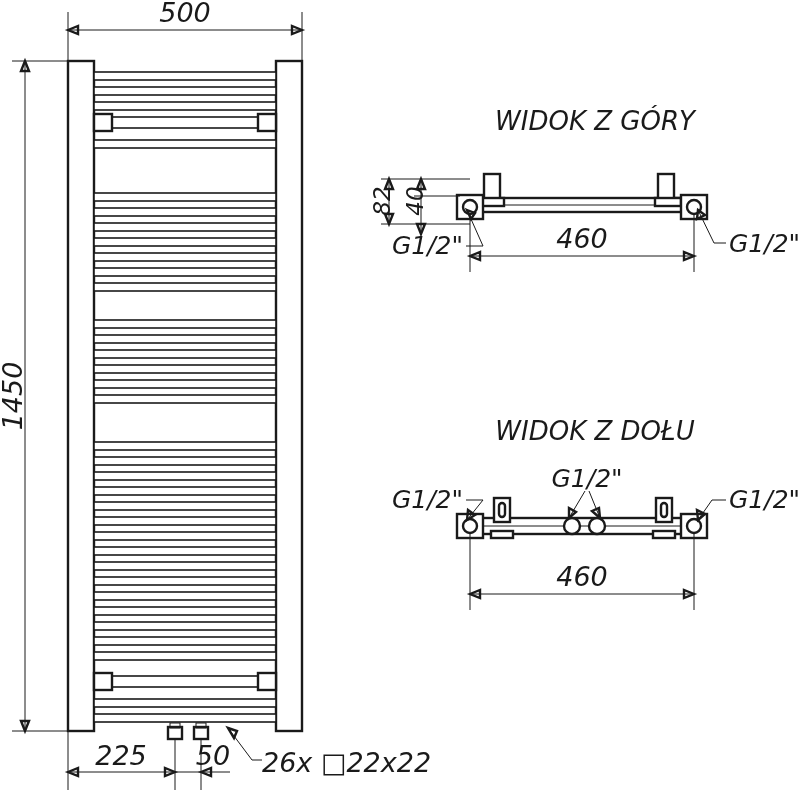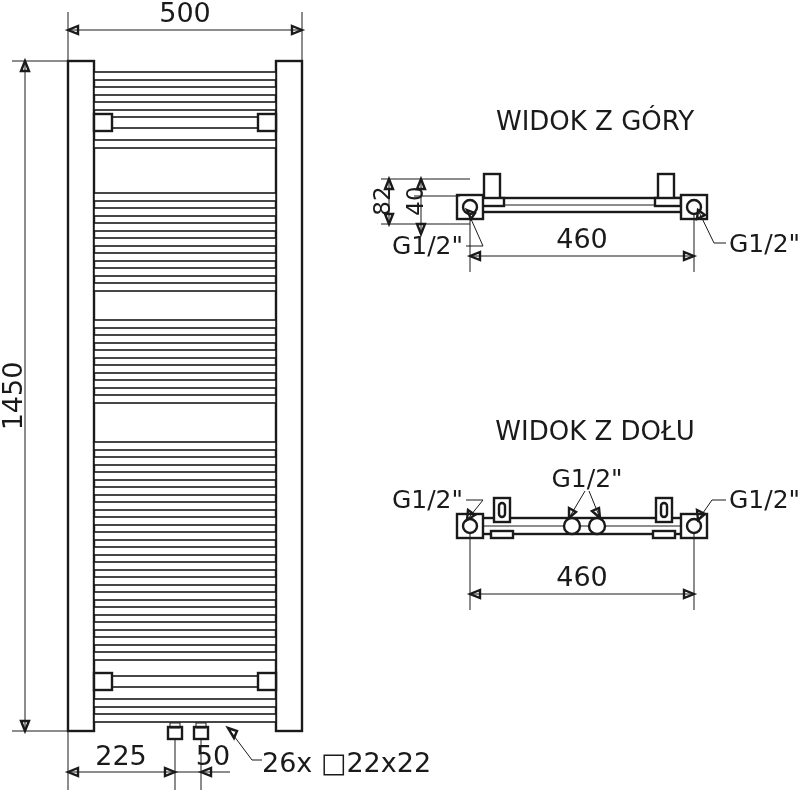--- a/index.html
+++ b/index.html
@@ -12,20 +12,21 @@
     height: 800px;
     position: relative;
     font-family: "DejaVu Sans", sans-serif;
     overflow: hidden;
   }
   #root {
     position: absolute;
     inset: 0;
     width: 800px;
     height: 800px;
+    font-style: italic;
   }
   svg.drawing {
     position: absolute;
     top: 0;
     left: 0;
     width: 800px;
     height: 800px;
   }
   text {
     fill: #1a1a1a;

